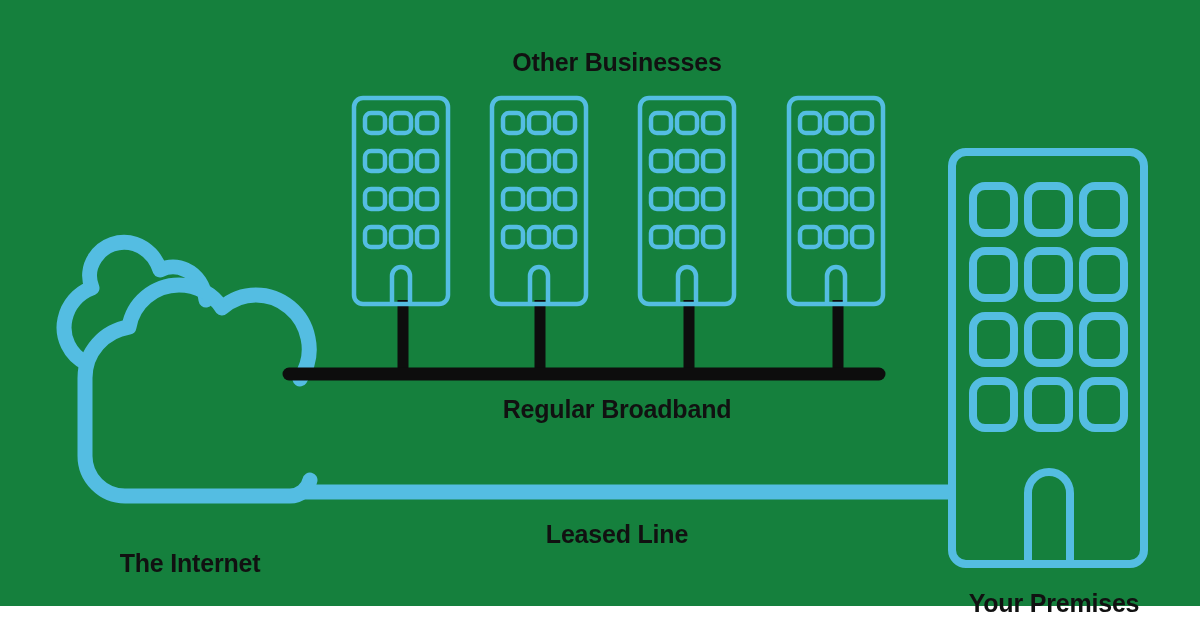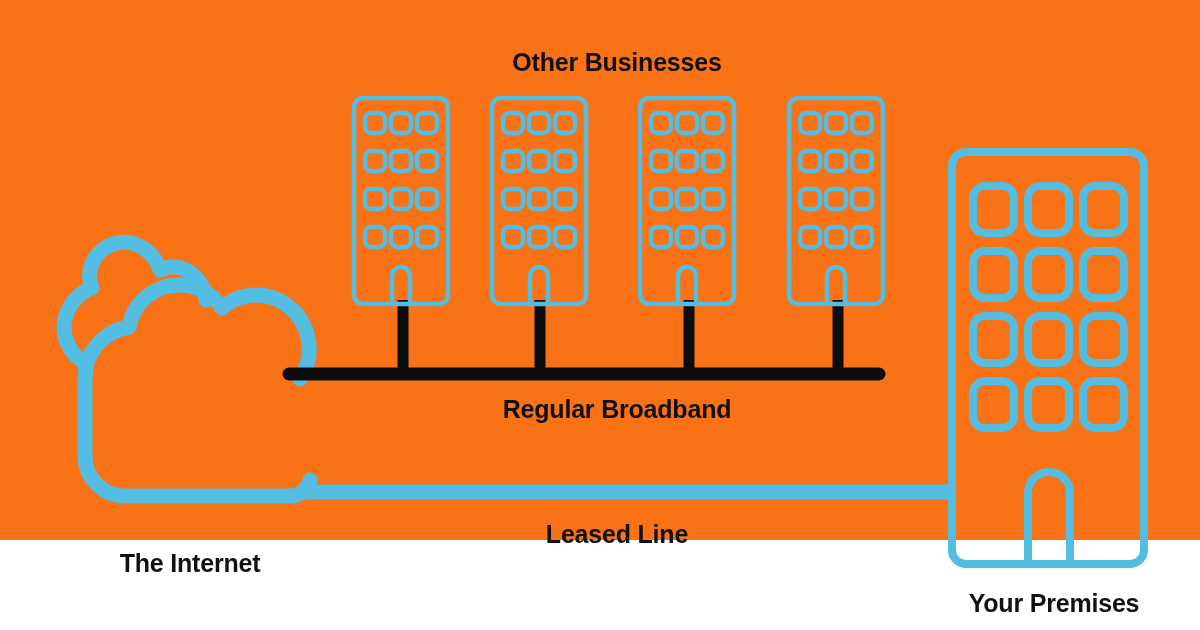--- a/index.html
+++ b/index.html
@@ -9,22 +9,22 @@
   }
   body {
     width: 1200px;
     height: 630px;
     overflow: hidden;
     font-family: "Liberation Sans", sans-serif;
   }
   #diagram-root {
     position: relative;
     width: 1200px;
-    height: 540px;
-    background: #f97316;
+    height: 606px;
+    background: #15803d;
   }
   svg.diagram {
     display: block;
     width: 1200px;
     height: 630px;
   }
   .lbl {
     font-family: "Liberation Sans", sans-serif;
     font-weight: bold;
     fill: #111111;

